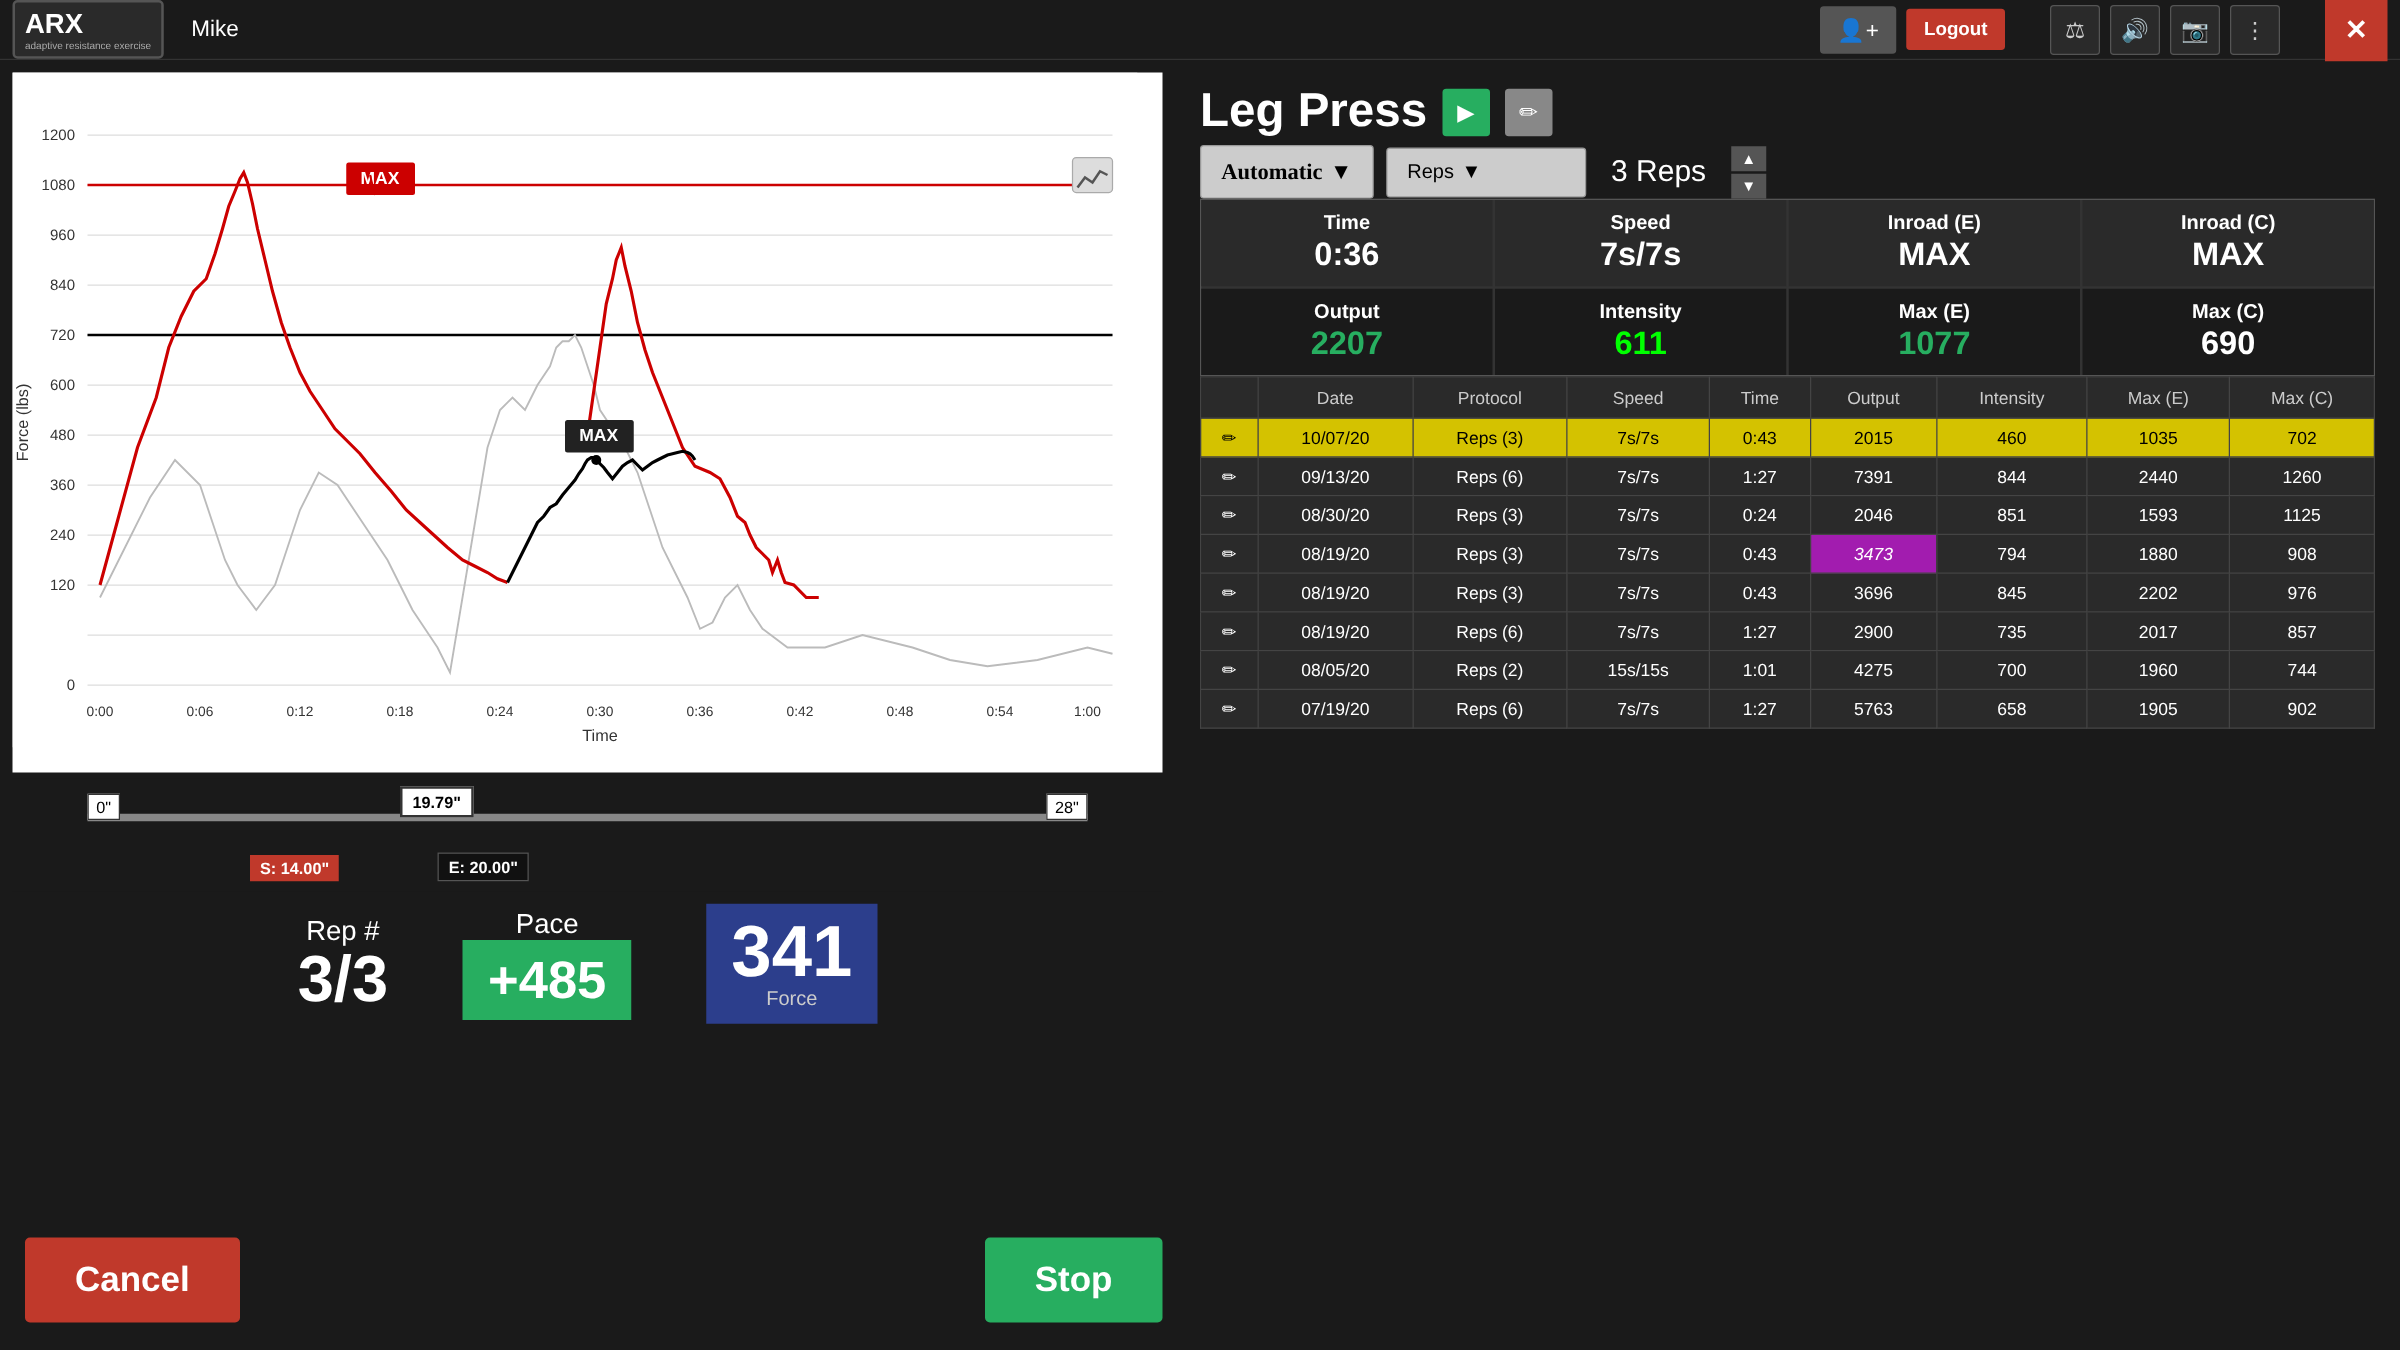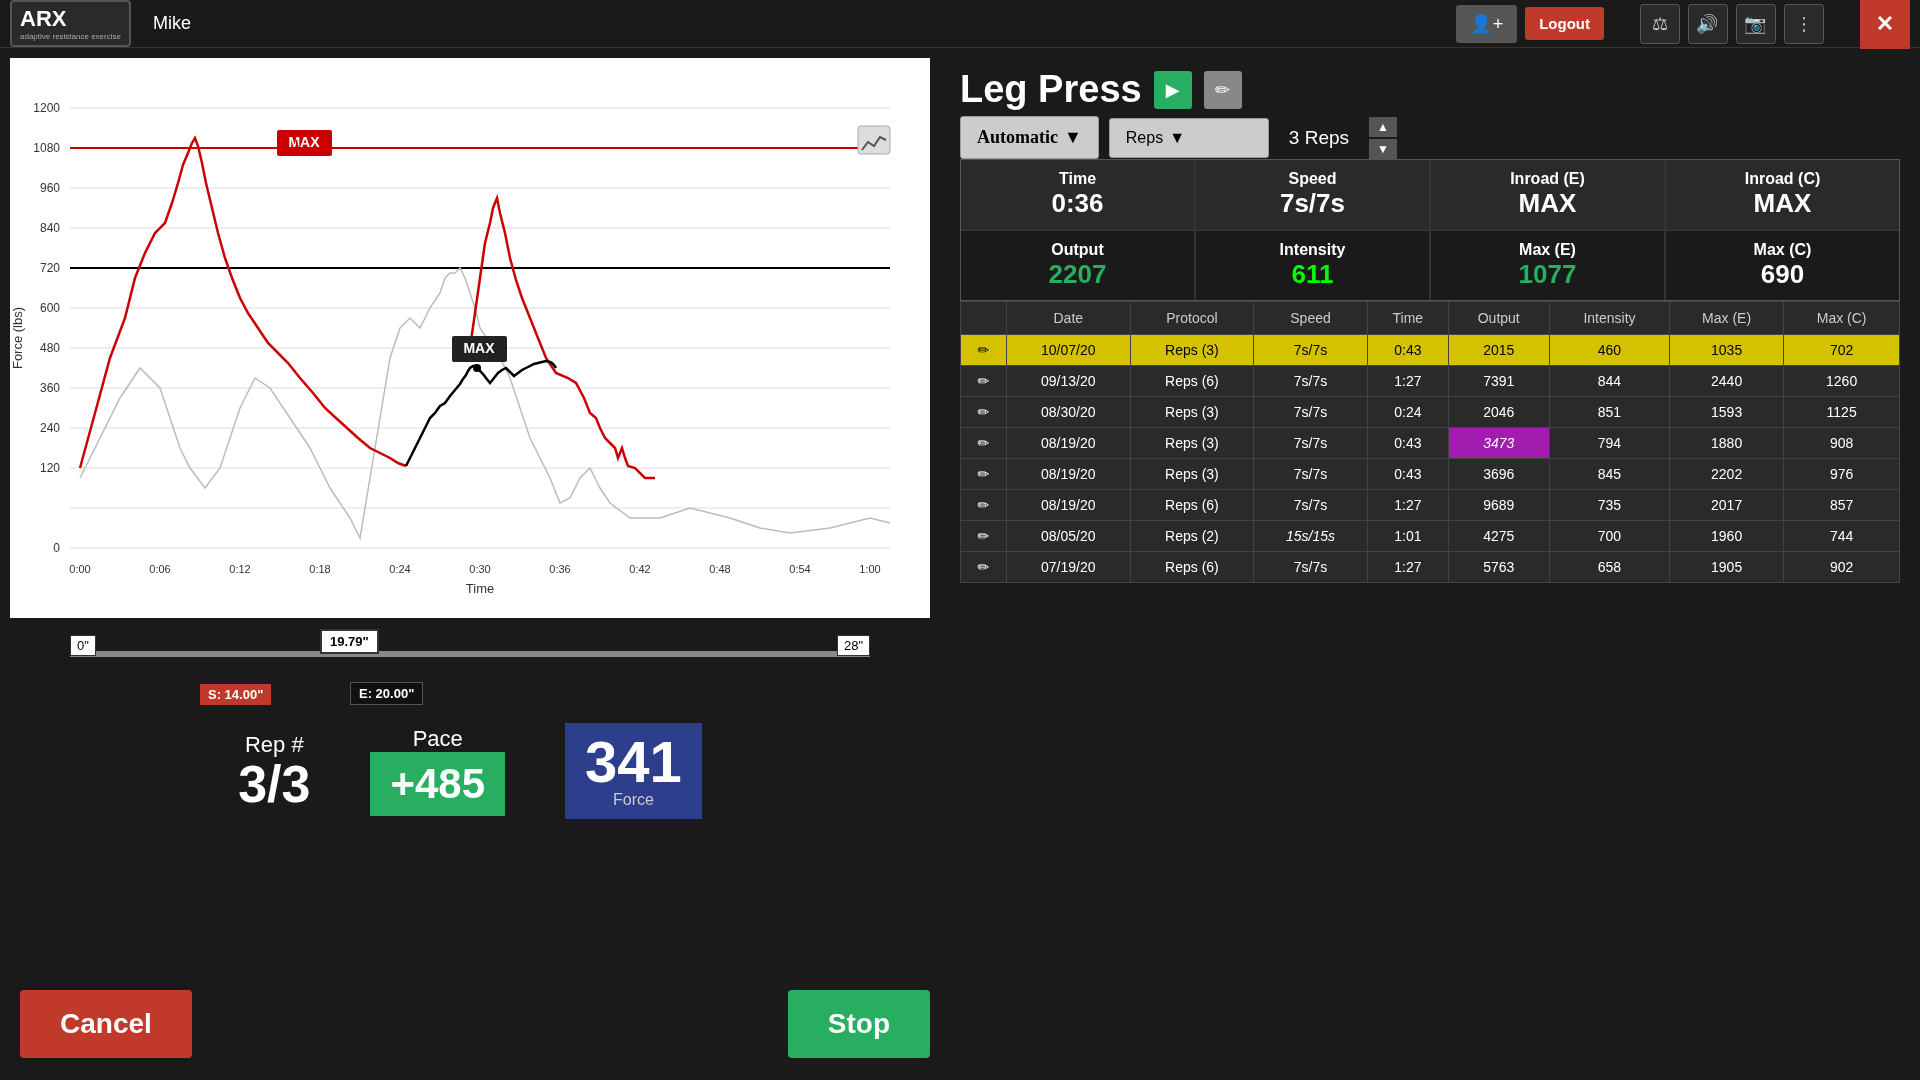--- a/index.html
+++ b/index.html
@@ -219,21 +219,21 @@
       padding: 10px 16px;
       font-size: 16px;
       cursor: pointer;
       border-radius: 3px;
       display: flex;
       align-items: center;
       gap: 6px;
       min-width: 160px;
     }
     .reps-display {
-      font-size: 19px;
+      font-size: 24px;
       color: #fff;
       padding: 0 10px;
     }
     .up-down-btns {
       display: flex;
       flex-direction: column;
       gap: 2px;
     }
     .up-down-btn {
       background: #555;
@@ -578,30 +578,30 @@
               <td style="background: rgb(42, 42, 42); color: rgb(255, 255, 255);">845</td>
               <td style="background: rgb(42, 42, 42); color: rgb(255, 255, 255);">2202</td>
               <td style="background: rgb(42, 42, 42); color: rgb(255, 255, 255);">976</td>
             </tr>
             <tr>
               <td style="cursor: pointer; color: rgb(255, 255, 255); background: rgb(42, 42, 42);">✏</td>
               <td style="background: rgb(42, 42, 42); color: rgb(255, 255, 255);">08/19/20</td>
               <td style="background: rgb(42, 42, 42); color: rgb(255, 255, 255);">Reps (6)</td>
               <td style="background: rgb(42, 42, 42); color: rgb(255, 255, 255);">7s/7s</td>
               <td style="background: rgb(42, 42, 42); color: rgb(255, 255, 255);">1:27</td>
-              <td style="background: rgb(42, 42, 42); color: rgb(255, 255, 255);">9689</td>
+              <td style="background: rgb(42, 42, 42); color: rgb(255, 255, 255);">2900</td>
               <td style="background: rgb(42, 42, 42); color: rgb(255, 255, 255);">735</td>
               <td style="background: rgb(42, 42, 42); color: rgb(255, 255, 255);">2017</td>
               <td style="background: rgb(42, 42, 42); color: rgb(255, 255, 255);">857</td>
             </tr>
             <tr>
               <td style="cursor: pointer; color: rgb(255, 255, 255); background: rgb(42, 42, 42);">✏</td>
               <td style="background: rgb(42, 42, 42); color: rgb(255, 255, 255);">08/05/20</td>
               <td style="background: rgb(42, 42, 42); color: rgb(255, 255, 255);">Reps (2)</td>
-              <td style="background: rgb(42, 42, 42); color: rgb(255, 255, 255); font-style: italic;">15s/15s</td>
+              <td style="background: rgb(42, 42, 42); color: rgb(255, 255, 255);">15s/15s</td>
               <td style="background: rgb(42, 42, 42); color: rgb(255, 255, 255);">1:01</td>
               <td style="background: rgb(42, 42, 42); color: rgb(255, 255, 255);">4275</td>
               <td style="background: rgb(42, 42, 42); color: rgb(255, 255, 255);">700</td>
               <td style="background: rgb(42, 42, 42); color: rgb(255, 255, 255);">1960</td>
               <td style="background: rgb(42, 42, 42); color: rgb(255, 255, 255);">744</td>
             </tr>
             <tr>
               <td style="cursor: pointer; color: rgb(255, 255, 255); background: rgb(42, 42, 42);">✏</td>
               <td style="background: rgb(42, 42, 42); color: rgb(255, 255, 255);">07/19/20</td>
               <td style="background: rgb(42, 42, 42); color: rgb(255, 255, 255);">Reps (6)</td>

